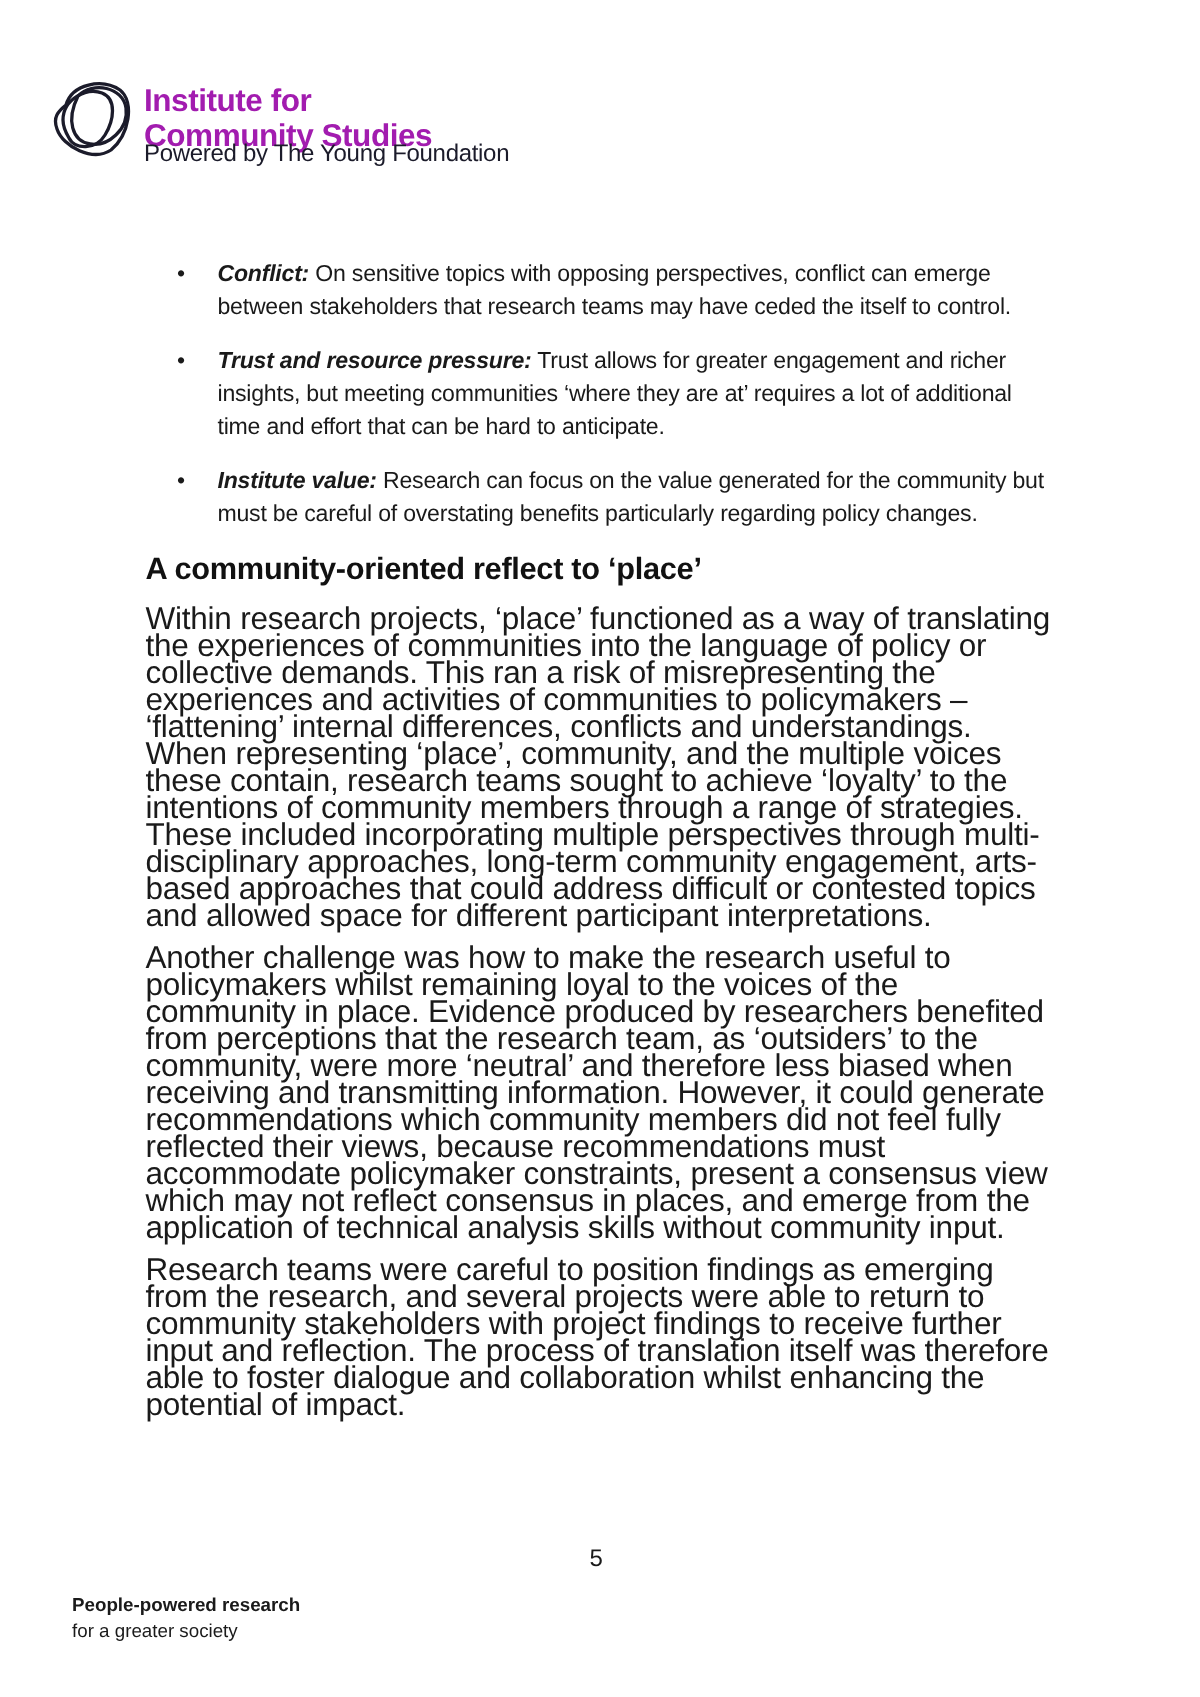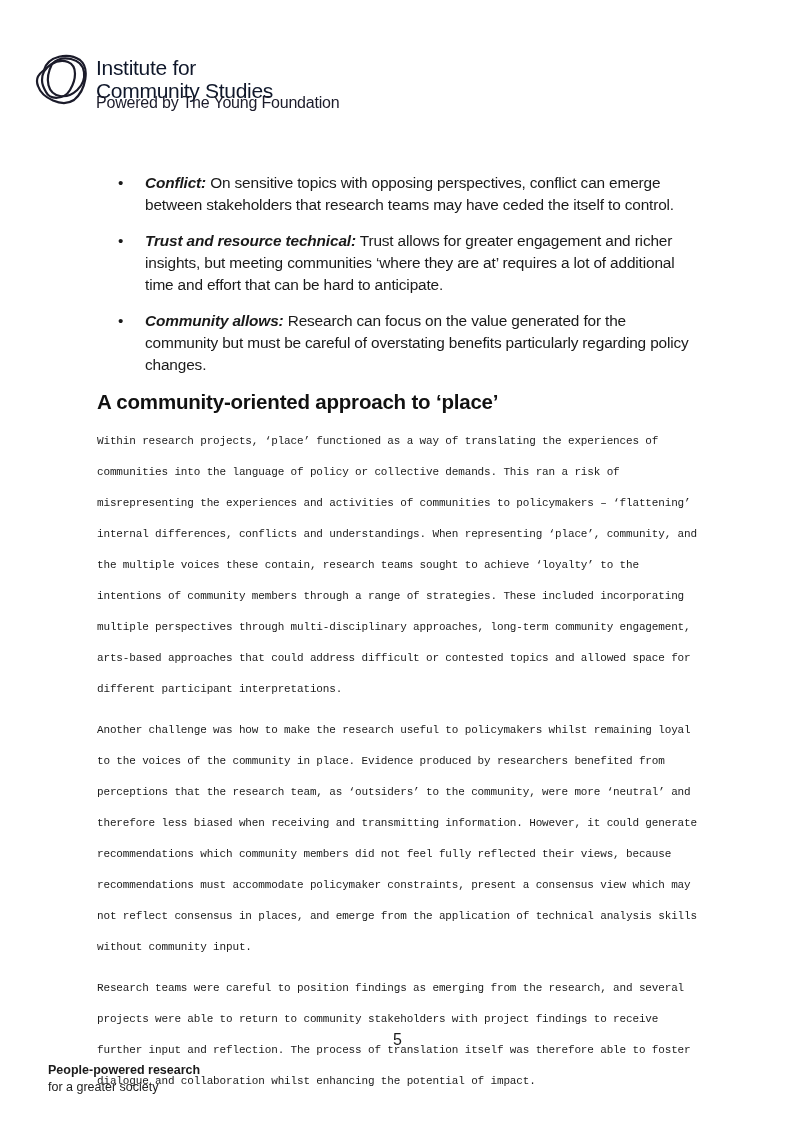--- a/index.html
+++ b/index.html
@@ -1,30 +1,30 @@
 <!DOCTYPE html>
 <html><head>
 <meta charset="utf-8">
 <style>
   html, body { margin: 0; padding: 0; background: #ffffff; }
   body { width: 800px; height: 1131px; position: relative; overflow: hidden;
          font-family: "Liberation Sans", sans-serif; color: #1a1a1a; }
   .logo { position: absolute; left: 34px; top: 50px; display: flex; align-items: flex-start; }
   .logo-mark { width: 58px; height: 56px; }
   .logo-text { position: absolute; left: 62px; top: 6px; white-space: nowrap; }
-  .logo-title { font-weight: 400; font-size: 21px; line-height: 23px; color: #0f172a; letter-spacing: -0.3px; }
+  .logo-title { font-weight: 700; font-size: 21px; line-height: 23px; color: #a21caf; letter-spacing: -0.3px; }
   .logo-sub { position: absolute; left: 62px; top: 44px; font-size: 16px; color: #1b1b2a; white-space: nowrap; letter-spacing: -0.2px; }
 
   .content { position: absolute; left: 97px; top: 172px; width: 605px; }
   ul.bullets { list-style: none; margin: 0; padding: 0; }
   ul.bullets li { position: relative; padding-left: 48px; font-size: 15.4px; line-height: 22px; margin-bottom: 14px; letter-spacing: -0.15px; }
   ul.bullets li .dot { position: absolute; left: 21px; top: 0; }
   ul.bullets li b { font-weight: 700; font-style: italic; }
   h2 { font-size: 20.5px; font-weight: 700; margin: 2px 0 12px 0; letter-spacing: -0.2px; color: #111; }
-  p { font-size: 11px; line-height: 31px; margin: 0 0 10px 0; letter-spacing: -0.15px; font-family: Liberation Mono, monospace; }
+  p { font-size: 21px; line-height: 18px; margin: 0 0 10px 0; letter-spacing: -0.15px; }
 
   .page-num { position: absolute; left: 393px; top: 1031px; font-size: 16px; }
   .footer { position: absolute; left: 48px; top: 1062px; font-size: 12.5px; line-height: 17px; }
   .footer .b { font-weight: 700; }
 </style>
 </head>
 <body>
 
 <div class="logo">
   <svg class="logo-mark" viewBox="0 0 58 56" fill="none" stroke="#1b1b2a" stroke-width="2.2">
@@ -40,29 +40,29 @@
 </div>
 
 <div class="content">
   <ul class="bullets">
     <li>
       <span class="dot">•</span>
       <b>Conflict:</b><span> On sensitive topics with opposing perspectives, conflict can emerge between stakeholders that research teams may have ceded the itself to control.</span>
     </li>
     <li>
       <span class="dot">•</span>
-      <b>Trust and resource technical:</b><span> Trust allows for greater engagement and richer insights, but meeting communities ‘where they are at’ requires a lot of additional time and effort that can be hard to anticipate.</span>
+      <b>Trust and resource pressure:</b><span> Trust allows for greater engagement and richer insights, but meeting communities ‘where they are at’ requires a lot of additional time and effort that can be hard to anticipate.</span>
     </li>
     <li>
       <span class="dot">•</span>
-      <b>Community allows:</b><span> Research can focus on the value generated for the community but must be careful of overstating benefits particularly regarding policy changes.</span>
+      <b>Institute value:</b><span> Research can focus on the value generated for the community but must be careful of overstating benefits particularly regarding policy changes.</span>
     </li>
   </ul>
 
-  <h2>A community-oriented approach to ‘place’</h2>
+  <h2>A community-oriented reflect to ‘place’</h2>
   <p>Within research projects, ‘place’ functioned as a way of translating the experiences of communities into the language of policy or collective demands. This ran a risk of misrepresenting the experiences and activities of communities to policymakers – ‘flattening’ internal differences, conflicts and understandings. When representing ‘place’, community, and the multiple voices these contain, research teams sought to achieve ‘loyalty’ to the intentions of community members through a range of strategies. These included incorporating multiple perspectives through multi-disciplinary approaches, long-term community engagement, arts-based approaches that could address difficult or contested topics and allowed space for different participant interpretations.</p>
   <p>Another challenge was how to make the research useful to policymakers whilst remaining loyal to the voices of the community in place. Evidence produced by researchers benefited from perceptions that the research team, as ‘outsiders’ to the community, were more ‘neutral’ and therefore less biased when receiving and transmitting information. However, it could generate recommendations which community members did not feel fully reflected their views, because recommendations must accommodate policymaker constraints, present a consensus view which may not reflect consensus in places, and emerge from the application of technical analysis skills without community input.</p>
   <p>Research teams were careful to position findings as emerging from the research, and several projects were able to return to community stakeholders with project findings to receive further input and reflection. The process of translation itself was therefore able to foster dialogue and collaboration whilst enhancing the potential of impact.</p>
 </div>
 
 <div class="page-num">5</div>
 
 <div class="footer">
   <div class="b">People-powered research</div>
   <div>for a greater society</div>

